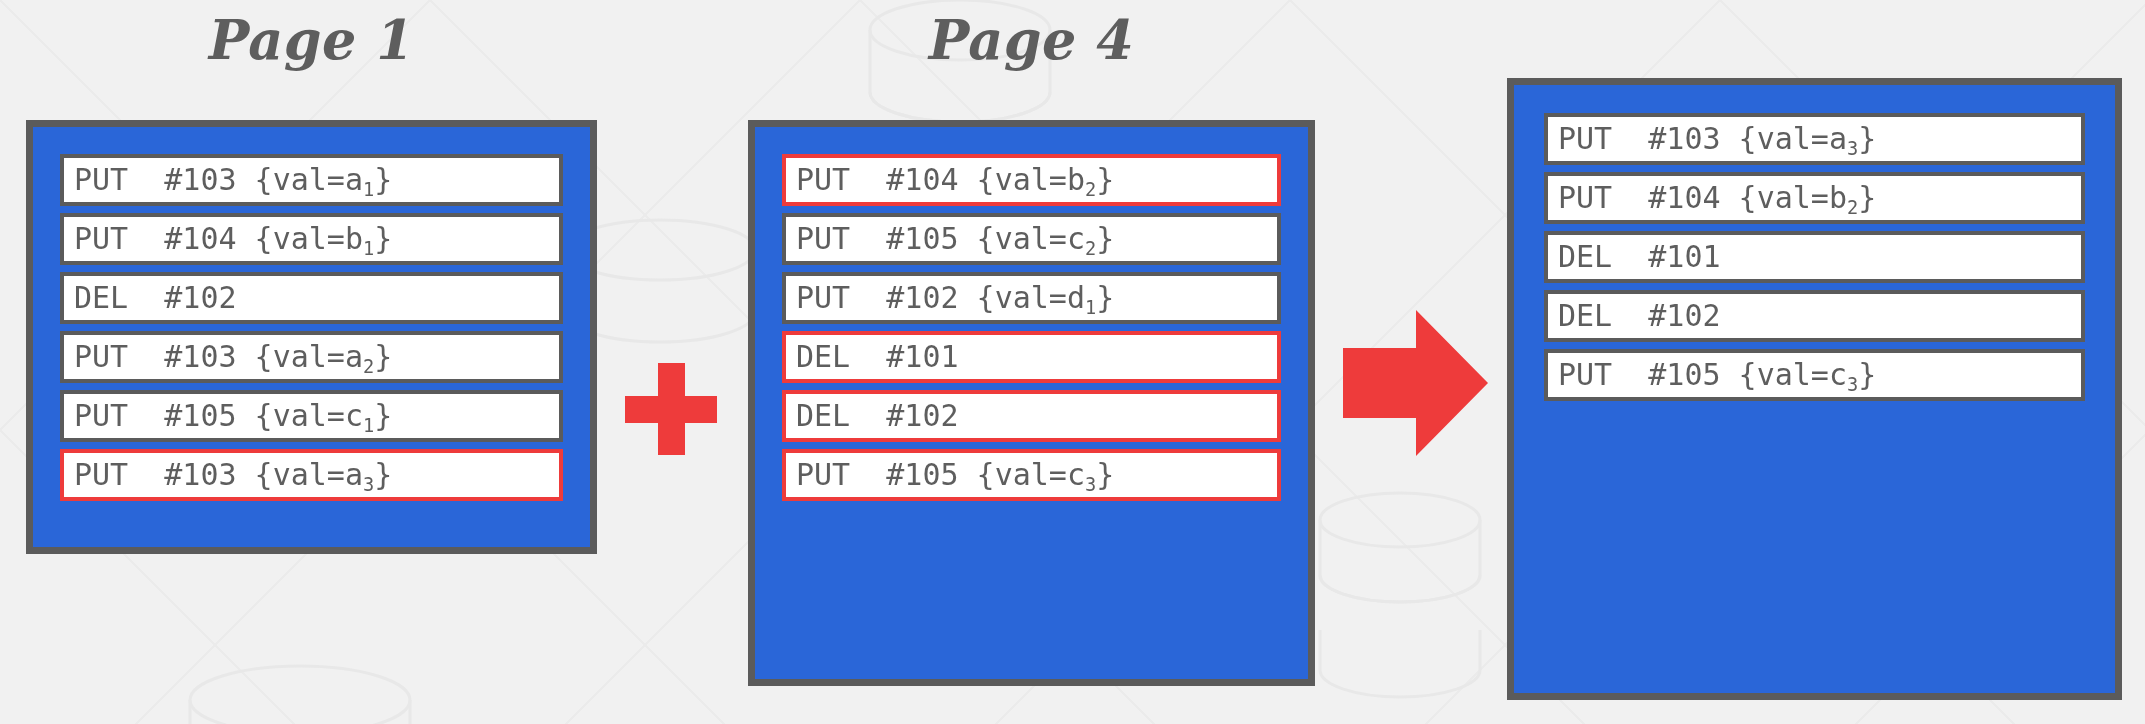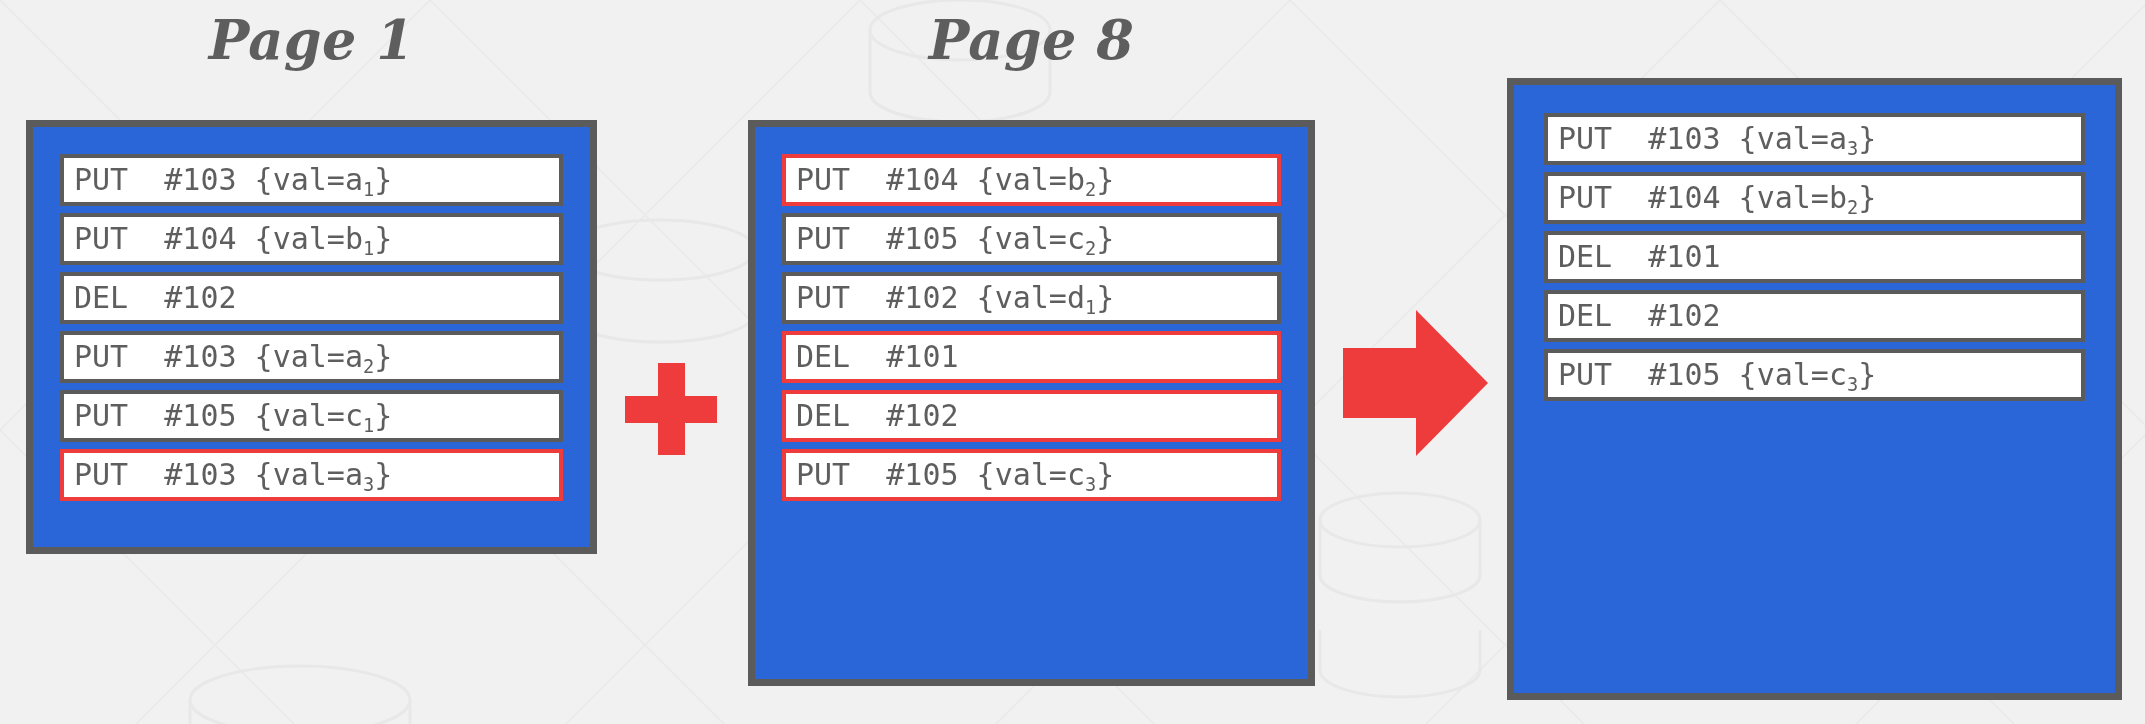--- a/index.html
+++ b/index.html
@@ -149,21 +149,21 @@
       </g>
       <g transform="translate(660,250)">
         <ellipse cx="0" cy="0" rx="95" ry="30"></ellipse>
         <path d="M-95,0 L-95,62 A95,30 0 0 0 95,62 L95,0"></path>
       </g>
     </g>
   </svg>
 
   <div class="page-title" id="title-page-1">Page 1</div>
 
-  <div class="page-title" id="title-page-2">Page 8</div>
+  <div class="page-title" id="title-page-2">Page 4</div>
 
   <div class="panel" id="panel-page-1">
     <div class="rows">
         <div class="record">
           <span class="txt">PUT  #103 {val=a<sub>1</sub>}</span>
         </div>
         <div class="record">
           <span class="txt">PUT  #104 {val=b<sub>1</sub>}</span>
         </div>
         <div class="record">

